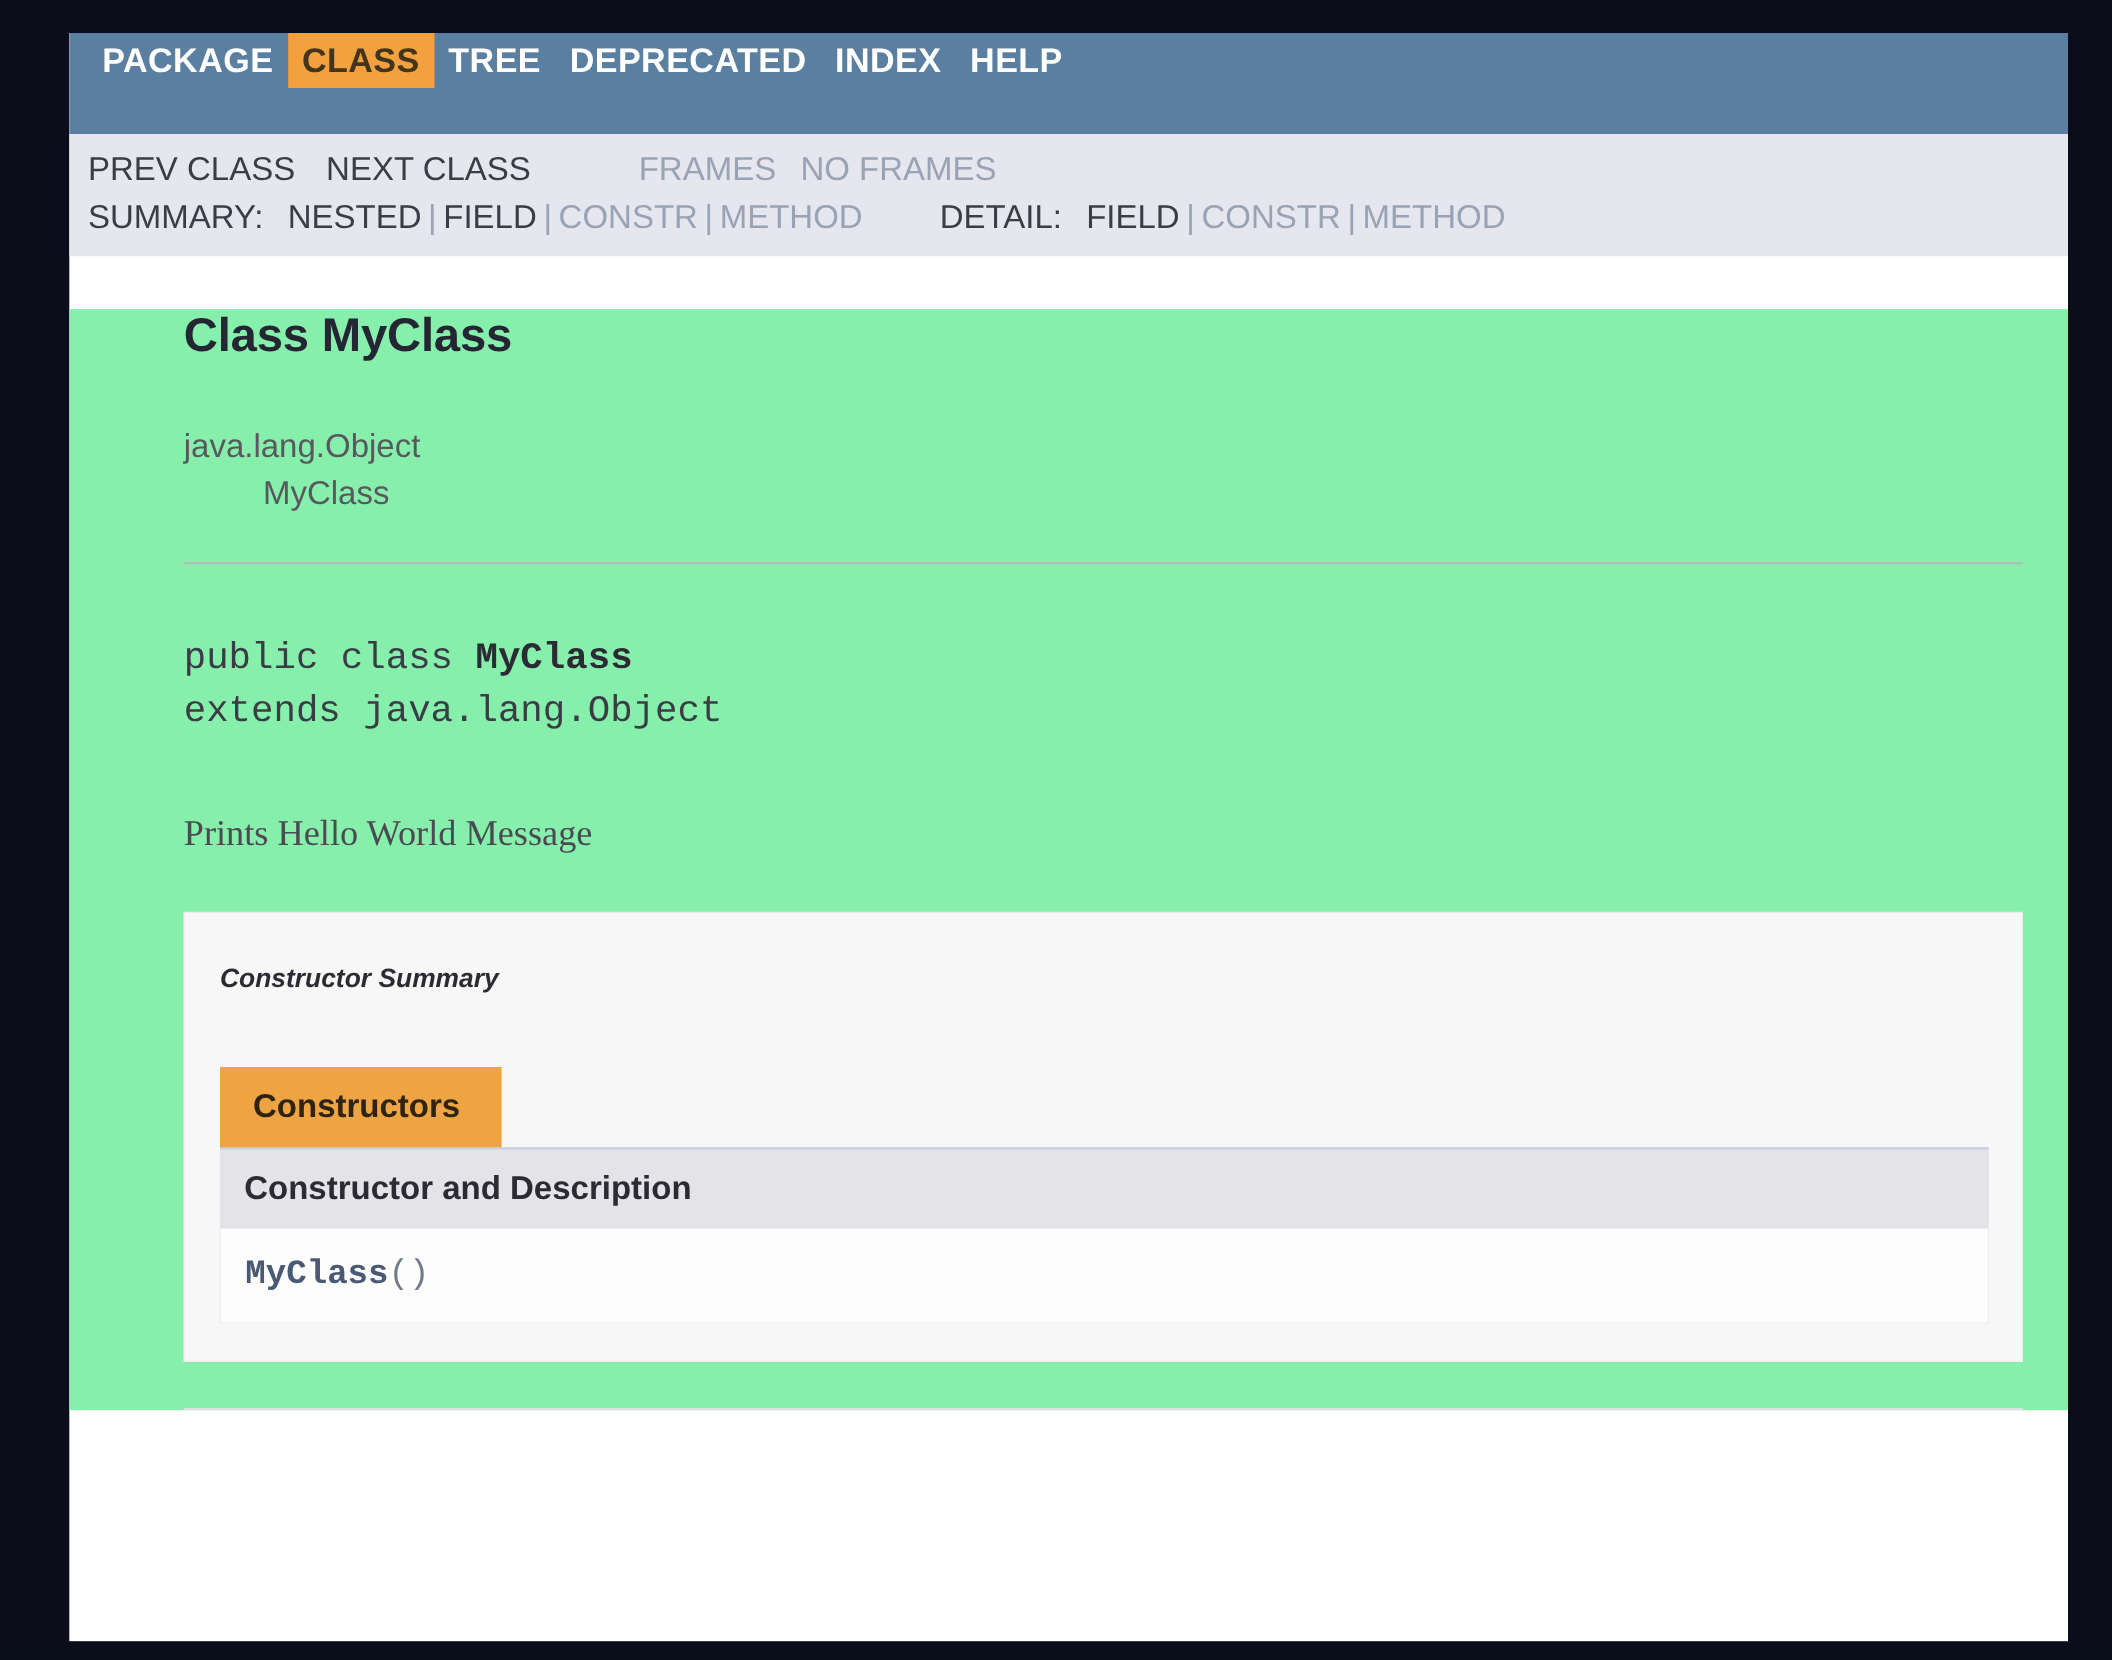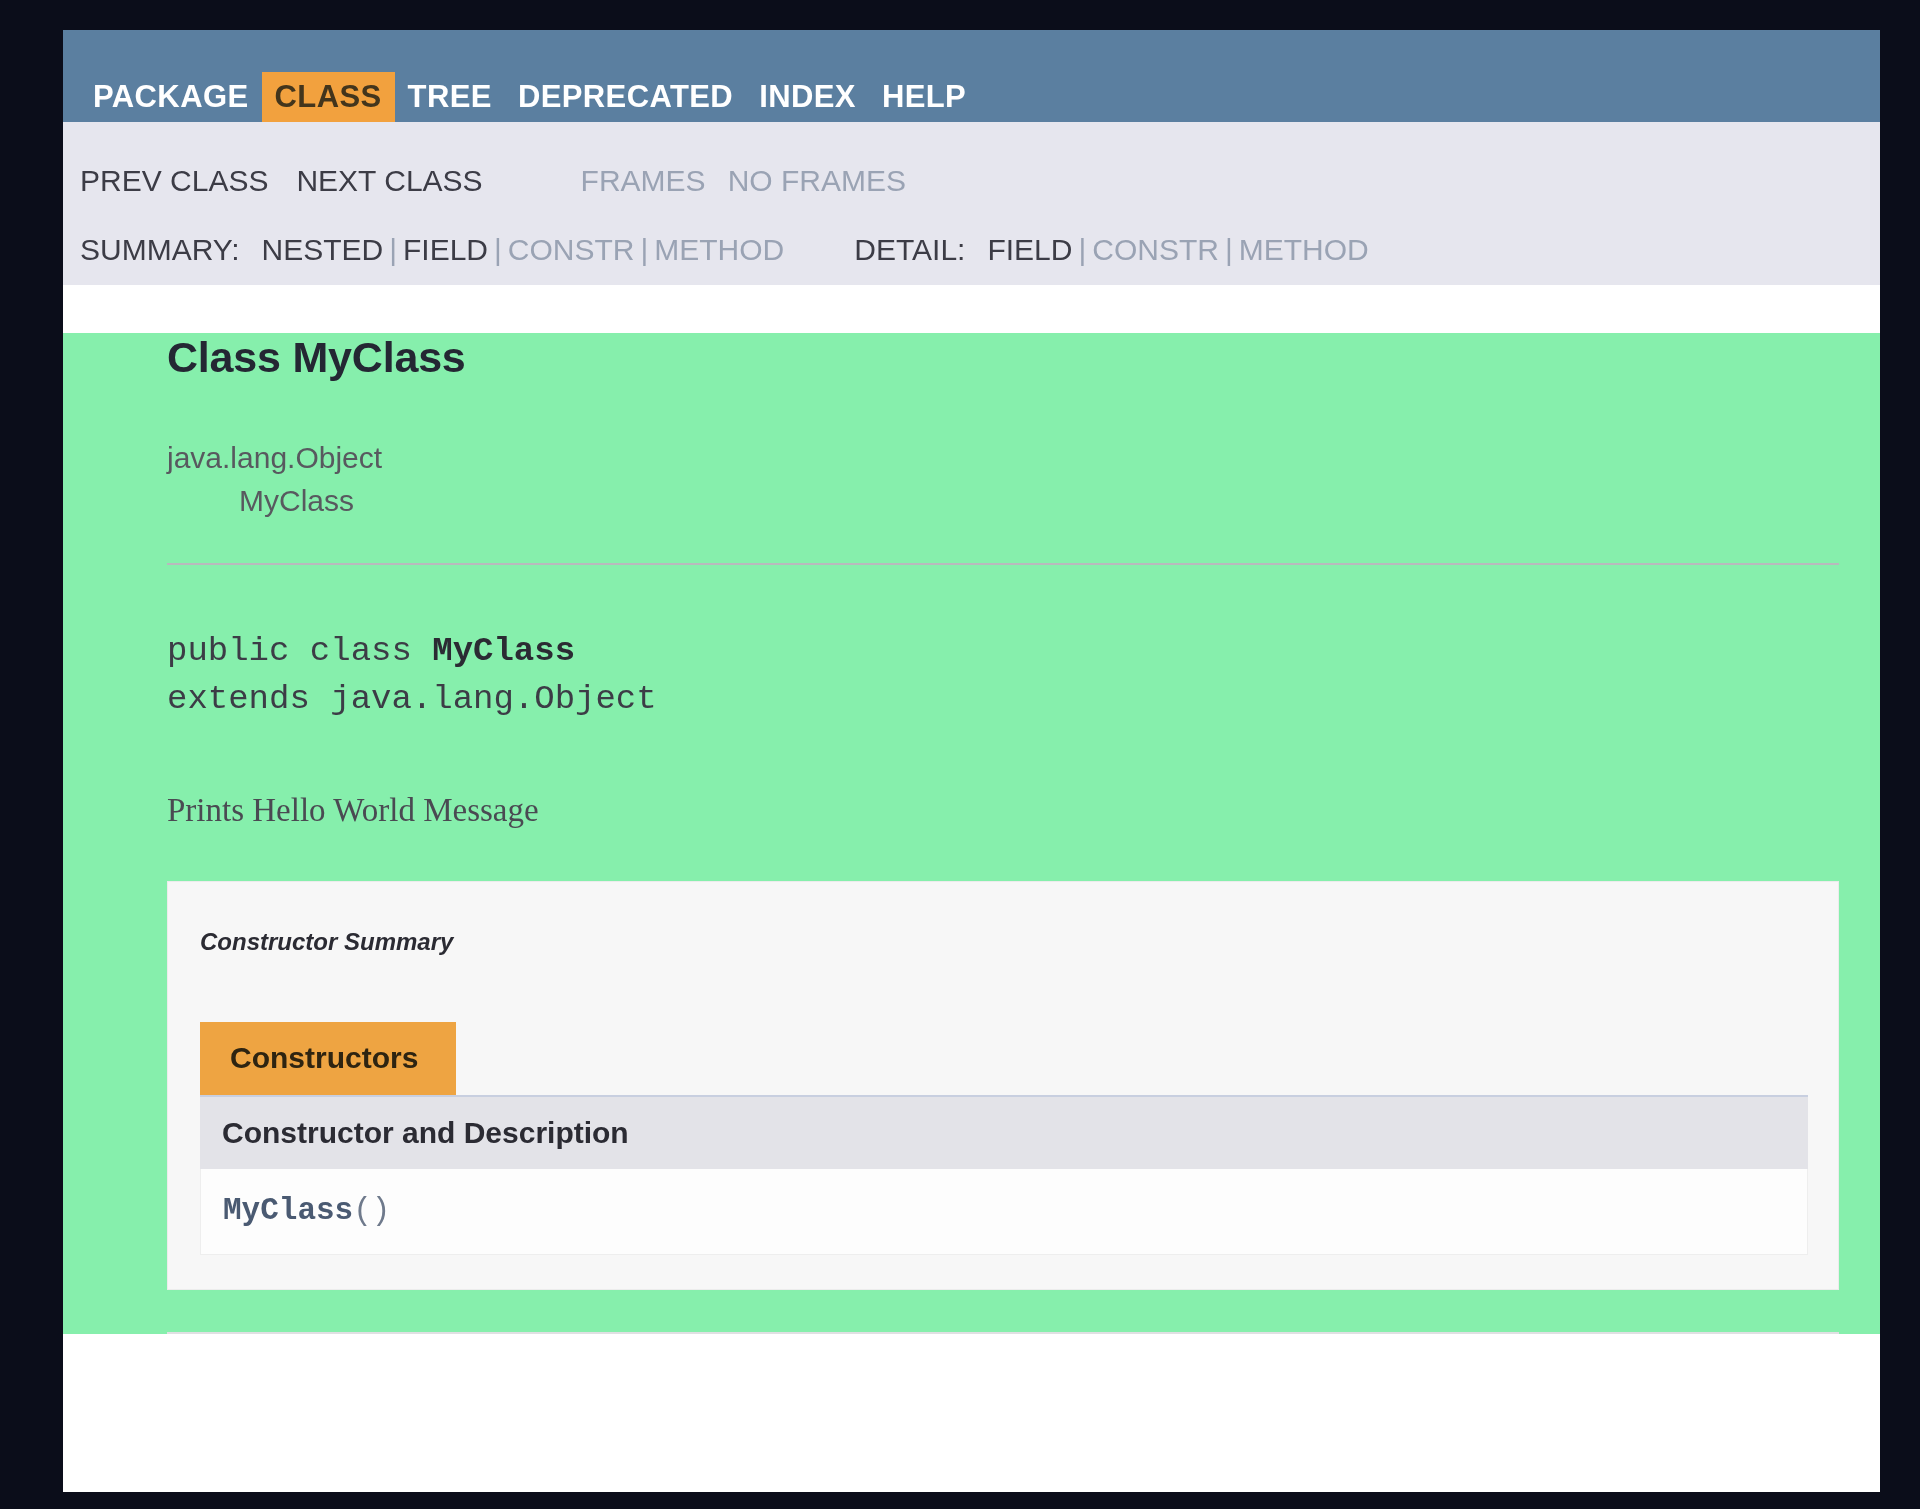--- a/index.html
+++ b/index.html
@@ -23,21 +23,21 @@
     height: 1462px;
     background: #ffffff;
     overflow: hidden;
   }
 
   
   #top-nav {
     background: #5b7fa0;
     height: 92px;
     display: flex;
-    align-items: flex-end;
+    align-items: flex-start;
     padding-left: 17px;
     box-sizing: border-box;
   }
   .nav-item {
     color: #ffffff;
     font-size: 31px;
     font-weight: bold;
     letter-spacing: 0.4px;
     padding: 7px 13px;
     white-space: nowrap;
@@ -52,21 +52,20 @@
     background: #e6e6ee;
     padding: 12px 0 14px 17px;
     box-sizing: border-box;
   }
   .subnav-row {
     display: flex;
     align-items: baseline;
     font-size: 30px;
     white-space: nowrap;
     line-height: 1.42;
-    margin-top: 26px;
   }
   .sn-dark { color: #3c3c46; }
   .sn-light { color: #9aa3b4; }
   .sn-gap-a { display: inline-block; width: 28px; }
   .sn-gap-b { display: inline-block; width: 98px; }
   .sn-gap-c { display: inline-block; width: 22px; }
   .sn-gap-d { display: inline-block; width: 70px; }
   .sep { color: #9aa3b4; padding: 0 6px; }
 
   

